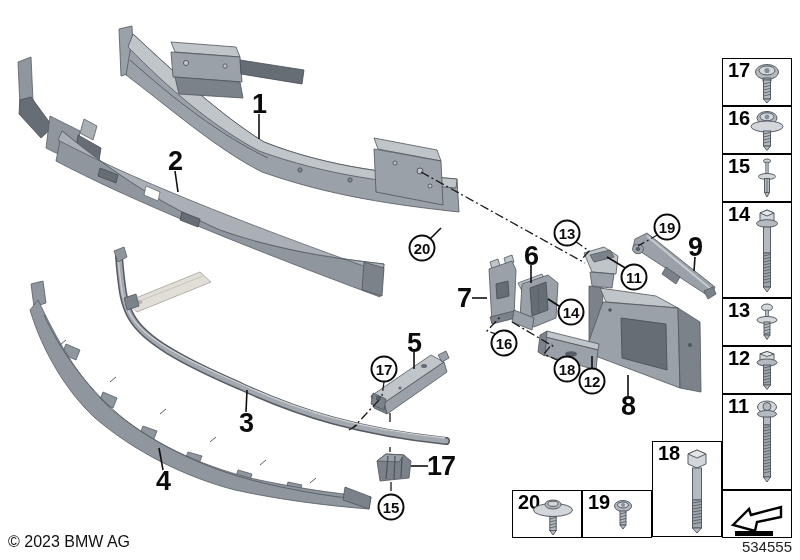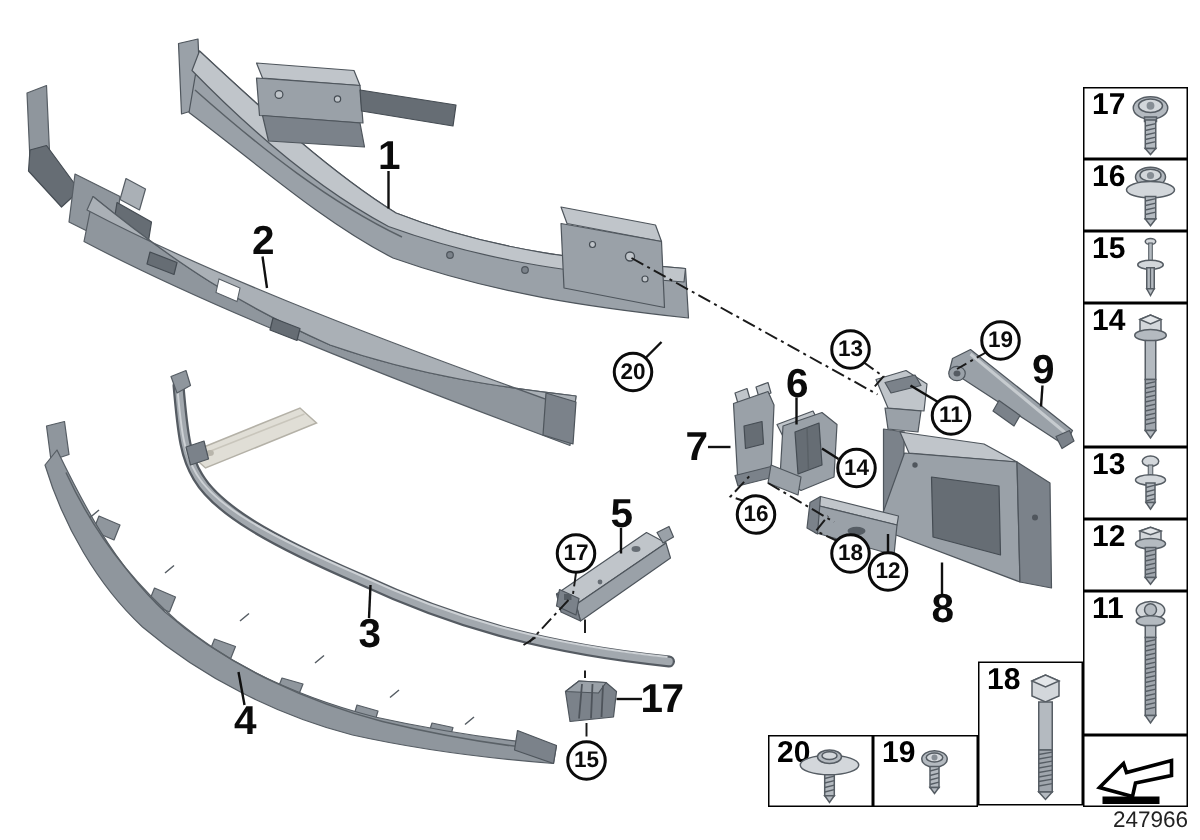--- a/index.html
+++ b/index.html
@@ -397,14 +397,15 @@
           <line x1="39.5" y1="70" x2="48.5" y2="68.4" stroke="#565d64" stroke-width="0.9"></line>
           <line x1="39.5" y1="73" x2="48.5" y2="71.4" stroke="#565d64" stroke-width="0.9"></line>
           <line x1="39.5" y1="76" x2="48.5" y2="74.4" stroke="#565d64" stroke-width="0.9"></line>
           <line x1="39.5" y1="79" x2="48.5" y2="77.4" stroke="#565d64" stroke-width="0.9"></line>
           <line x1="39.5" y1="82" x2="48.5" y2="80.4" stroke="#565d64" stroke-width="0.9"></line>
            <polygon points="39.5,86 48.5,86 44,91" fill="#b4bac0" stroke="#565d64" stroke-width="1"></polygon>
         </svg>
       </div>
     </div>
 
-  <div class="diagram-number">247966</div>
+  <div class="copyright">© 2023 BMW AG</div>
+  <div class="diagram-number">534555</div>
 </div>
 
 </body></html>

